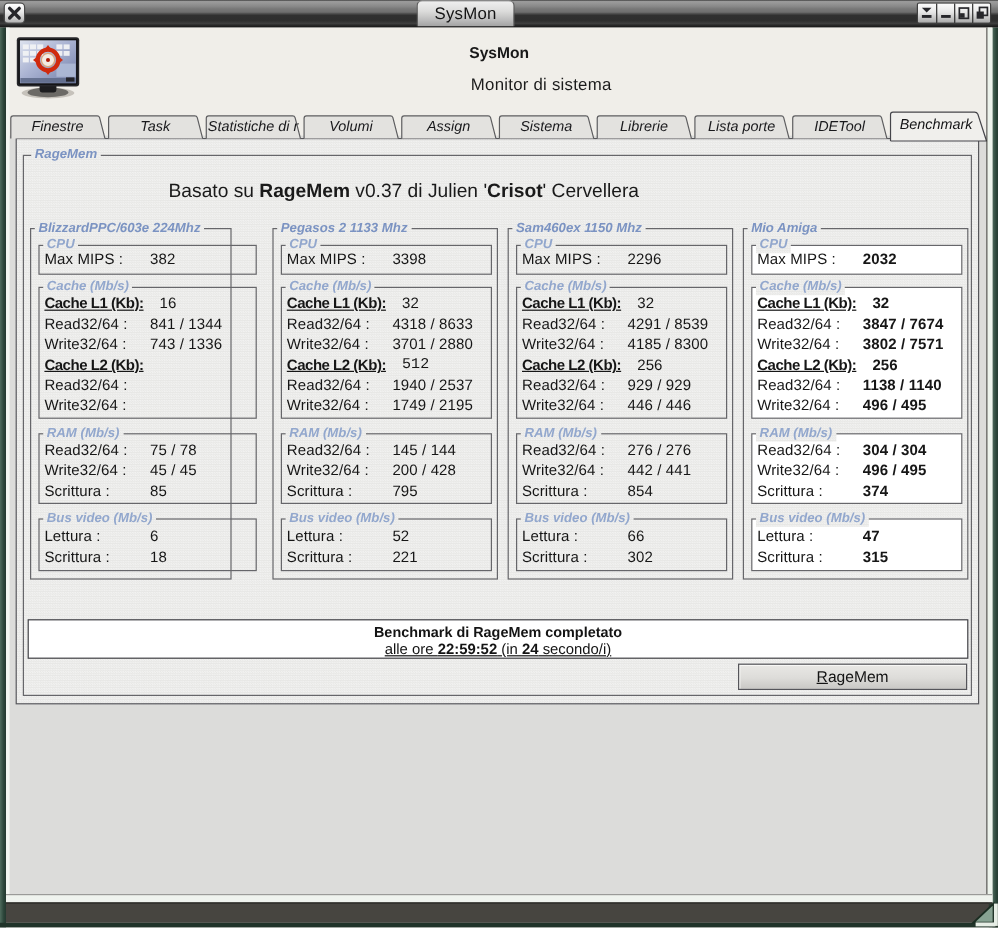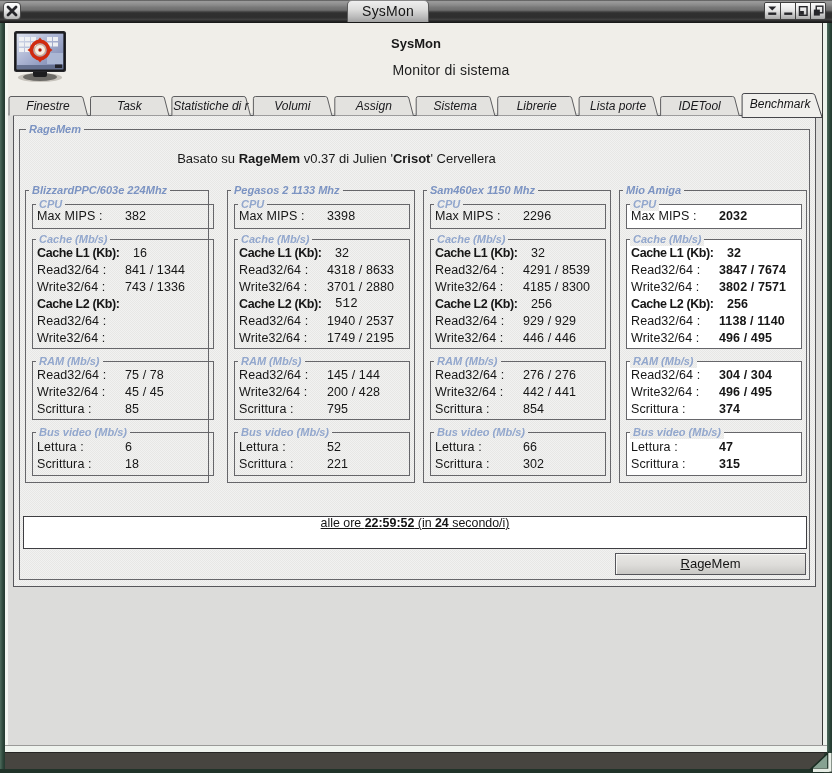--- a/index.html
+++ b/index.html
@@ -12,27 +12,27 @@
 .gb:first-child{border-left:none;}
 #hdr{left:5px;top:23px;width:822px;height:92px;background:#f0eee9;}
 #hsys{left:0;top:36px;width:832px;text-align:center;font-size:13px;font-weight:bold;color:#181818;}
 #hmon{left:0;top:62px;width:832px;text-align:center;font-size:14px;color:#1c1c1c;letter-spacing:.2px;margin-left:35px;}
 #gutter{left:5px;top:113px;width:818px;height:632px;background:#dcdcda;}
 #page{left:13px;top:115px;width:803px;height:472px;border:1px solid #56565a;background:repeating-conic-gradient(#f2f2f1 0% 25%,#e7e7e5 0% 50%);background-size:2px 2px;background-attachment:fixed;}
 .grp{position:absolute;border:1px solid #66666a;}
 .glab{position:absolute;top:-7px;font-style:italic;font-weight:bold;font-size:11px;background:repeating-conic-gradient(#f2f2f1 0% 25%,#e7e7e5 0% 50%);background-size:2px 2px;background-attachment:fixed;padding:0 3px;line-height:13px;white-space:nowrap;}
 .blab{color:#7b93c2;}
 .slab{color:#92a7cd;}
-#basato{left:13px;top:151px;width:647px;text-align:center;font-size:13px;color:#1a1a1a;}
+#basato{left:13px;top:151px;width:647px;text-align:center;font-size:16px;color:#1a1a1a;}
 .row{position:absolute;height:17px;line-height:17px;font-size:12.5px;color:#161616;white-space:nowrap;}
 .rl{position:absolute;left:4px;top:0;letter-spacing:.1px;}
 .rv{position:absolute;left:92px;top:0;letter-spacing:.1px;}
 .hot .rv{font-weight:bold;}
 .bold{font-weight:bold;}
-.rl.bold{letter-spacing:-.4px;}
+.rl.bold{letter-spacing:-.4px;text-decoration:underline;}
 #status{left:23px;top:516px;width:784px;height:33px;background:#ffffff;border:1px solid #3e3e42;text-align:center;color:#141414;}
 #status .l1{font-size:12px;font-weight:bold;line-height:15px;margin-top:3px;}
 #status .l2{font-size:12.4px;line-height:13px;text-decoration:underline;}
 #rbtn{left:615px;top:553px;width:191px;height:22px;background:linear-gradient(#e9e8e5 0%,#dddcd9 55%,#c9c8c5 100%);border:1px solid #55555a;box-shadow:inset 1px 1px 0 #f8f8f6;text-align:center;font-size:13px;line-height:20px;color:#141414;}
 #bL{left:0;top:23px;width:5px;height:750px;background:linear-gradient(90deg,#4e6a5c,#2c463a 60%,#24382f);}
 #bR{left:827px;top:23px;width:5px;height:750px;background:linear-gradient(90deg,#4e6a5c,#2c463a 60%,#24382f);}
 #bWL{left:5px;top:23px;width:3px;height:729px;background:#f3f6f1;}
 #bWR{left:823px;top:23px;width:4px;height:729px;background:#edf3ec;}
 #bRd{left:822px;top:23px;width:1px;height:729px;background:#3a3a38;}
 #bWB{left:5px;top:745px;width:822px;height:7px;background:#eff3ee;border-top:1px solid #9a9a98;}
@@ -129,21 +129,21 @@
     <text x="455.2" y="17.5" text-anchor="middle" font-style="italic" font-size="12" fill="#19191c">Sistema</text>
     <text x="536.7" y="17.5" text-anchor="middle" font-style="italic" font-size="12" fill="#19191c">Librerie</text>
     <text x="618.1" y="17.5" text-anchor="middle" font-style="italic" font-size="12" fill="#19191c">Lista porte</text>
     <text x="699.6" y="17.5" text-anchor="middle" font-style="italic" font-size="12" fill="#19191c">IDETool</text>
     <text x="780.1" y="15.5" text-anchor="middle" font-style="italic" font-size="12" fill="#141416">Benchmark</text>
   </svg>
 <div class="grp" style="left:19px;top:129px;width:791px;height:451px;">
     <span class="glab blab" style="left:6px;">RageMem</span>
   </div>
 <div class="abs" id="basato">Basato su <span class="bold">RageMem</span> v0.37 di Julien '<span class="bold">Crisot</span>' Cervellera</div>
-<div class="grp" style="left:25px;top:190px;width:184px;height:293px;">
+<div class="grp" style="left:25px;top:190px;width:168px;height:293px;">
     <span class="glab blab" style="left:3px;">BlizzardPPC/603e 224Mhz</span>
     <div class="grp" style="left:6px;top:13px;width:182px;height:25px;">
       <span class="glab slab" style="left:3px;">CPU</span>
       <div class="row" style="left:0;top:3px;width:100%;">
         <span class="rl">Max MIPS :</span>
         <span class="rv" style="">382</span>
       </div>
     </div>
     <div class="grp" style="left:6px;top:48px;width:182px;height:110px;">
       <span class="glab slab" style="left:3px;">Cache (Mb/s)</span>
@@ -382,20 +382,21 @@
         <span class="rl">Lettura :</span>
         <span class="rv" style="">47</span>
       </div>
       <div class="row" style="left:0;top:23px;width:100%;">
         <span class="rl">Scrittura :</span>
         <span class="rv" style="">315</span>
       </div>
     </div>
   </div>
 <div class="abs" id="status">
+    <div class="l1">Benchmark di RageMem completato</div>
     <div class="l2">alle ore <span class="bold">22:59:52</span> (in <span class="bold">24</span> secondo/i)</div>
   </div>
 <div class="abs" id="rbtn"><span style="text-decoration:underline">R</span>ageMem</div>
 <div class="abs" id="bL"></div>
 <div class="abs" id="bR"></div>
 <div class="abs" id="bWL"></div>
 <div class="abs" id="bRd"></div>
 <div class="abs" id="bWR"></div>
 <div class="abs" id="bWB"></div>
 <div class="abs" id="bDk"></div>

